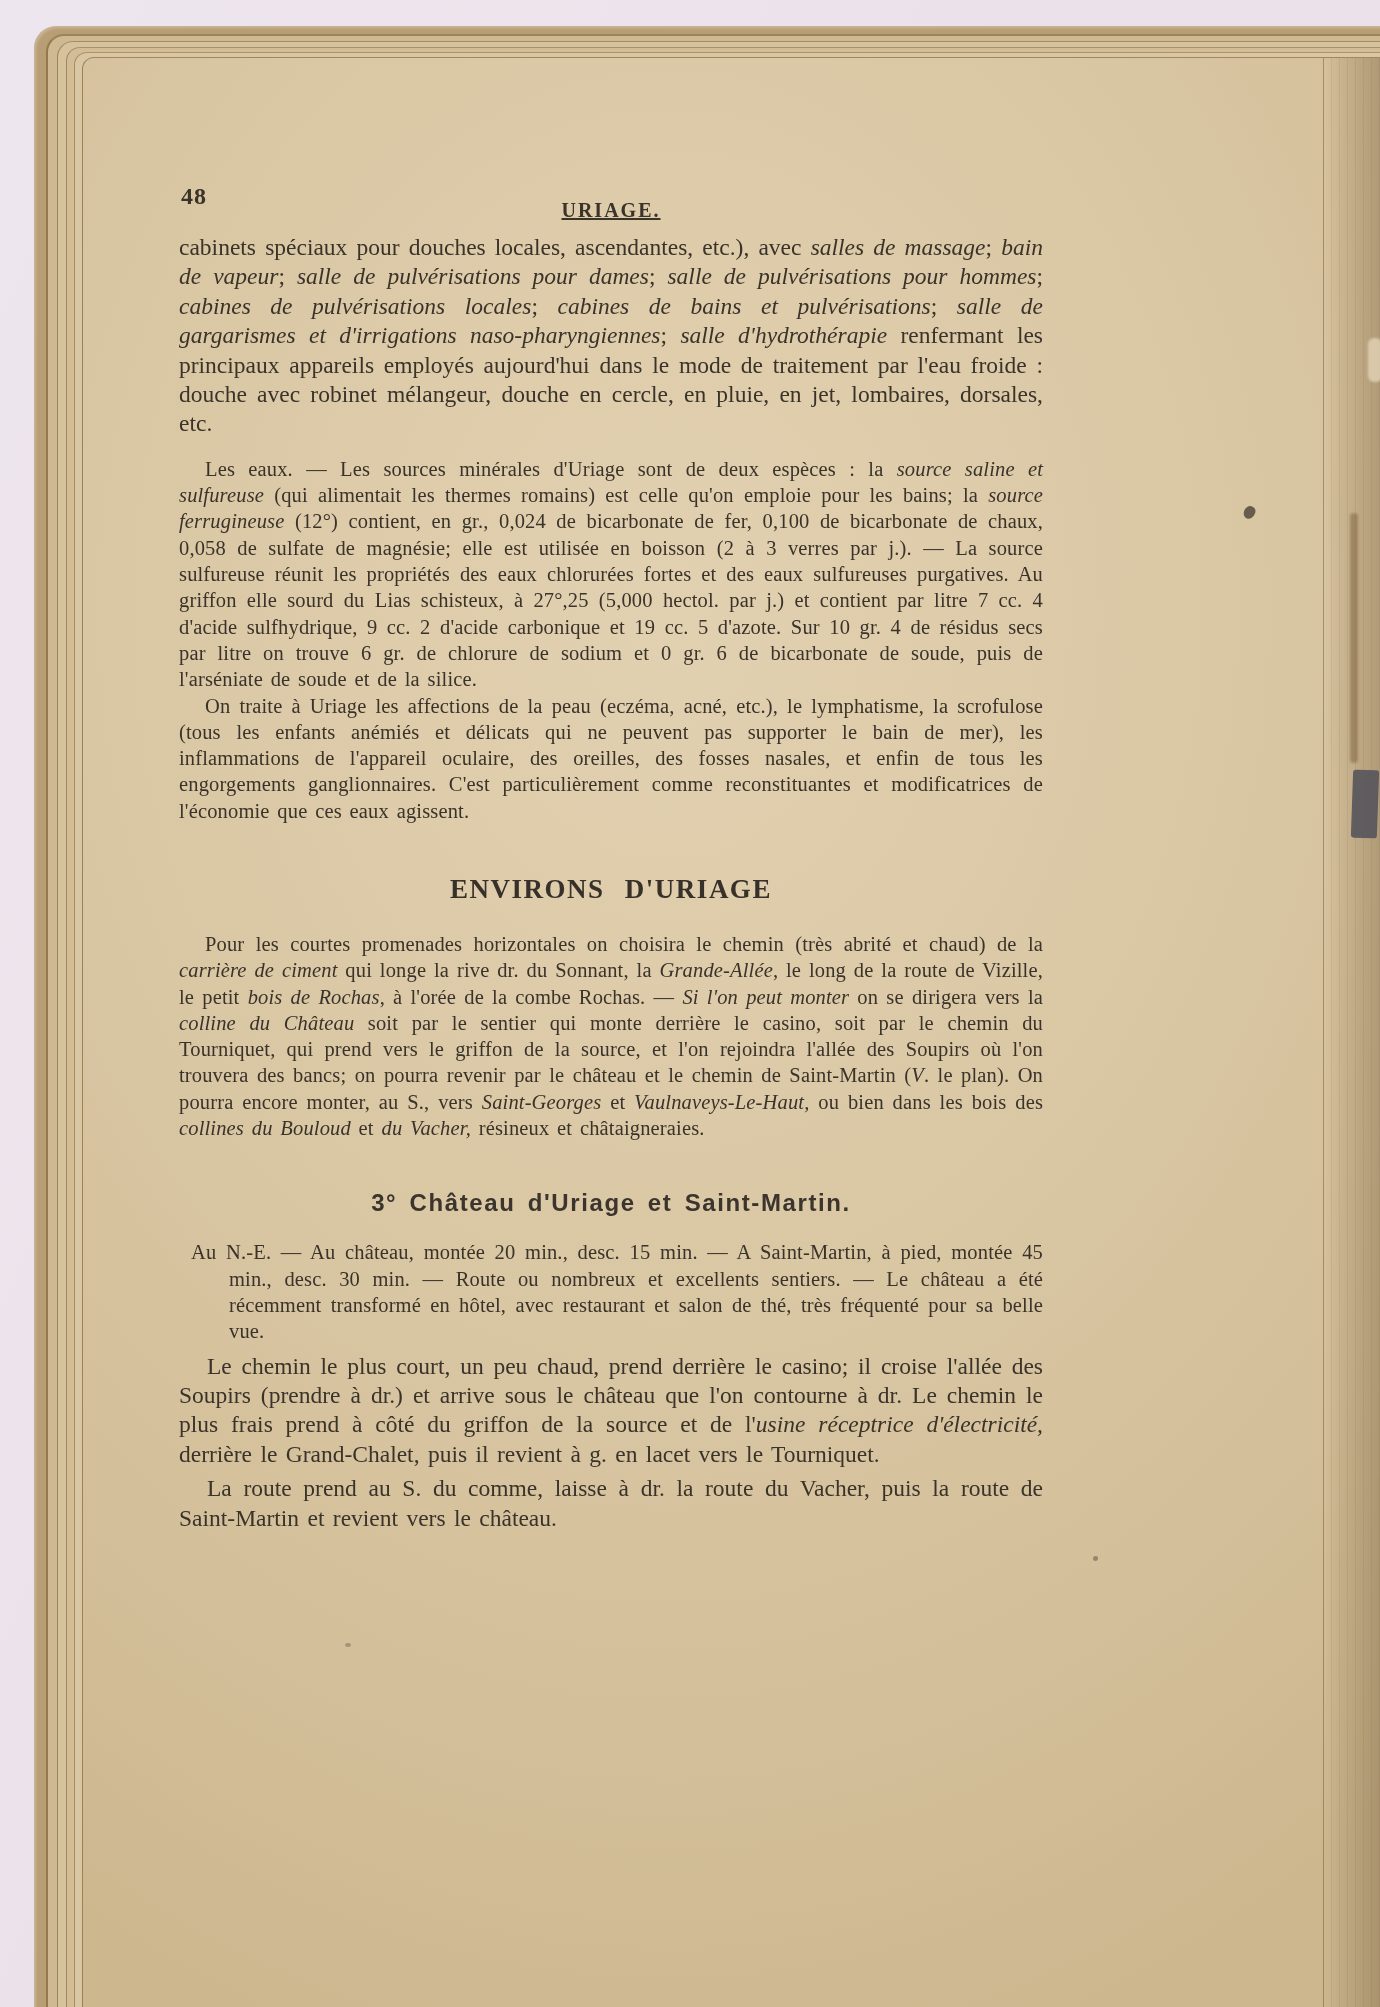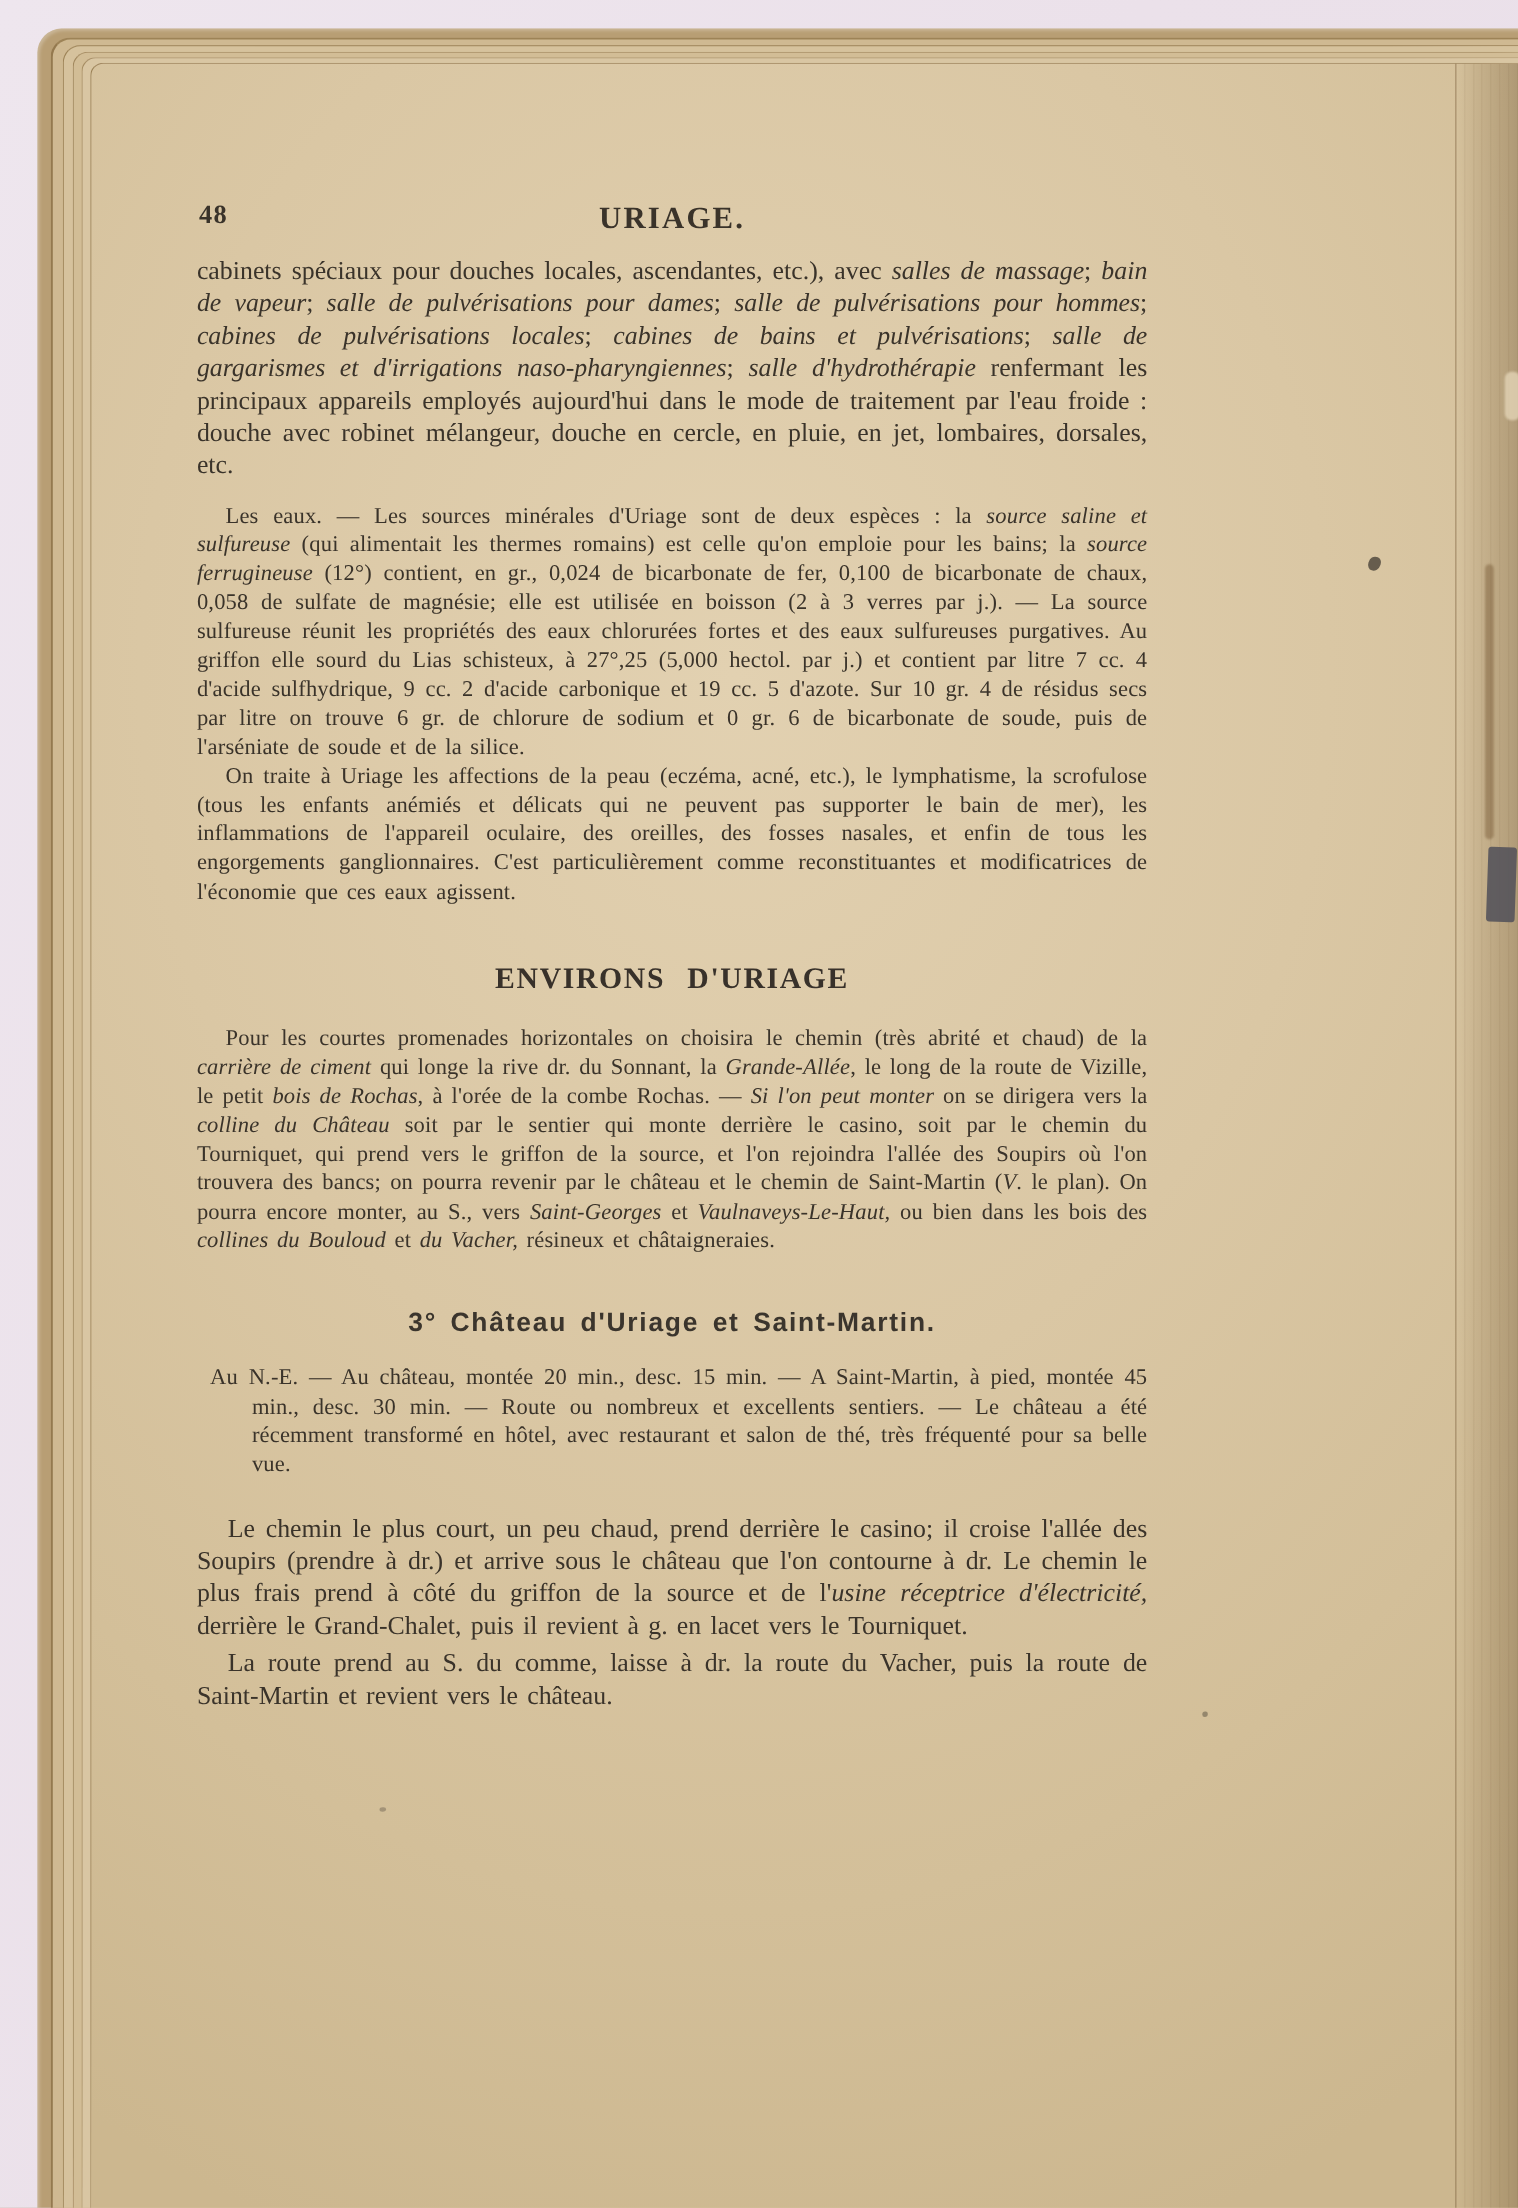--- a/index.html
+++ b/index.html
@@ -39,36 +39,36 @@
   .nick{position:absolute;right:0;top:280px;width:14px;height:44px;
     background:rgba(230,215,185,.75);border-radius:6px;filter:blur(1px);}
   .speck{position:absolute;background:#4a4238;border-radius:50% 40% 55% 45%;opacity:.8;}
   .speck.s1{left:1161px;top:448px;width:11px;height:13px;transform:rotate(18deg);}
   .speck.s2{left:1010px;top:1498px;width:5px;height:5px;opacity:.45;}
   .speck.s3{left:262px;top:1585px;width:6px;height:4px;opacity:.35;}
 
   .text-col{position:relative;margin:125px 0 0 96px;width:864px;color:#3a332a;}
   .pagehead{position:relative;height:30px;margin-bottom:20px;}
   .pnum{position:absolute;left:2px;top:0;font-size:24px;font-weight:bold;letter-spacing:1px;}
-  .ptitle{position:absolute;left:0;right:0;text-align:center;top:0;
-    font-size:28px;font-weight:bold;letter-spacing:2px;}
+  .ptitle{position:absolute;left:0;right:0;text-align:center;top:16px;
+    font-size:20px;font-weight:bold;letter-spacing:2px;text-decoration:underline;}
 
   p{margin:0;text-align:justify;}
   .it{font-style:italic;}
   .bd{font-weight:normal;}
   .body-lg{font-size:23.5px;line-height:29.4px;word-spacing:2.5px;}
   .body-sm{font-size:20.5px;line-height:26.3px;word-spacing:2.5px;letter-spacing:.15px;}
   .indent{text-indent:26px;}
   .indent-lg{text-indent:28px;}
   .hang{padding-left:38px;text-indent:-38px;margin-left:12px;}
   .mt-eaux{margin-top:17px;}
   .mt-zero{margin-top:0;}
   .mt-prom{margin-top:26px;}
   .mt-ne{margin-top:22px;}
-  .mt-chemin{margin-top:31px;}
+  .mt-chemin{margin-top:7px;}
   .mt-route{margin-top:5px;}
 
   .h-env{margin:50px 0 0 0;text-align:center;font-size:27px;font-weight:bold;
     letter-spacing:1.5px;word-spacing:12px;color:#38312a;}
   .h-prom{margin:20px 0 0 0;text-align:center;font-size:30px;font-weight:bold;
     font-style:italic;letter-spacing:.5px;}
   .h-chat{margin:48px 0 0 0;text-align:center;
     font-family:"Liberation Sans","DejaVu Sans",sans-serif;
     font-size:24px;font-weight:bold;letter-spacing:1.6px;word-spacing:4px;color:#3b352d;}
 </style>

